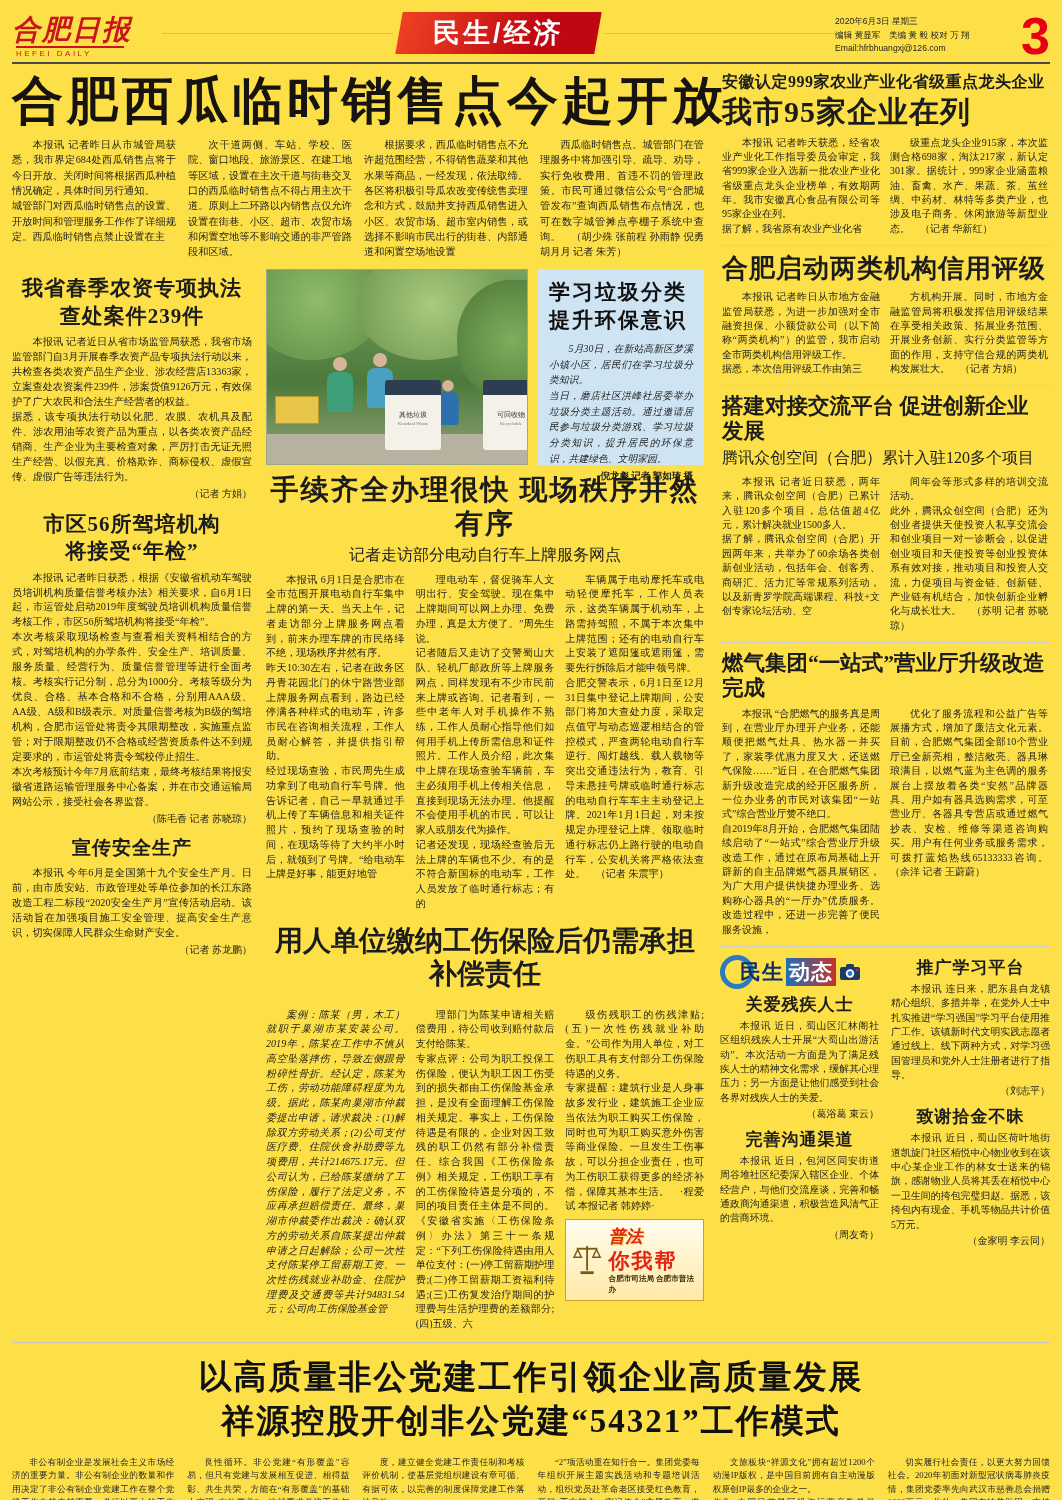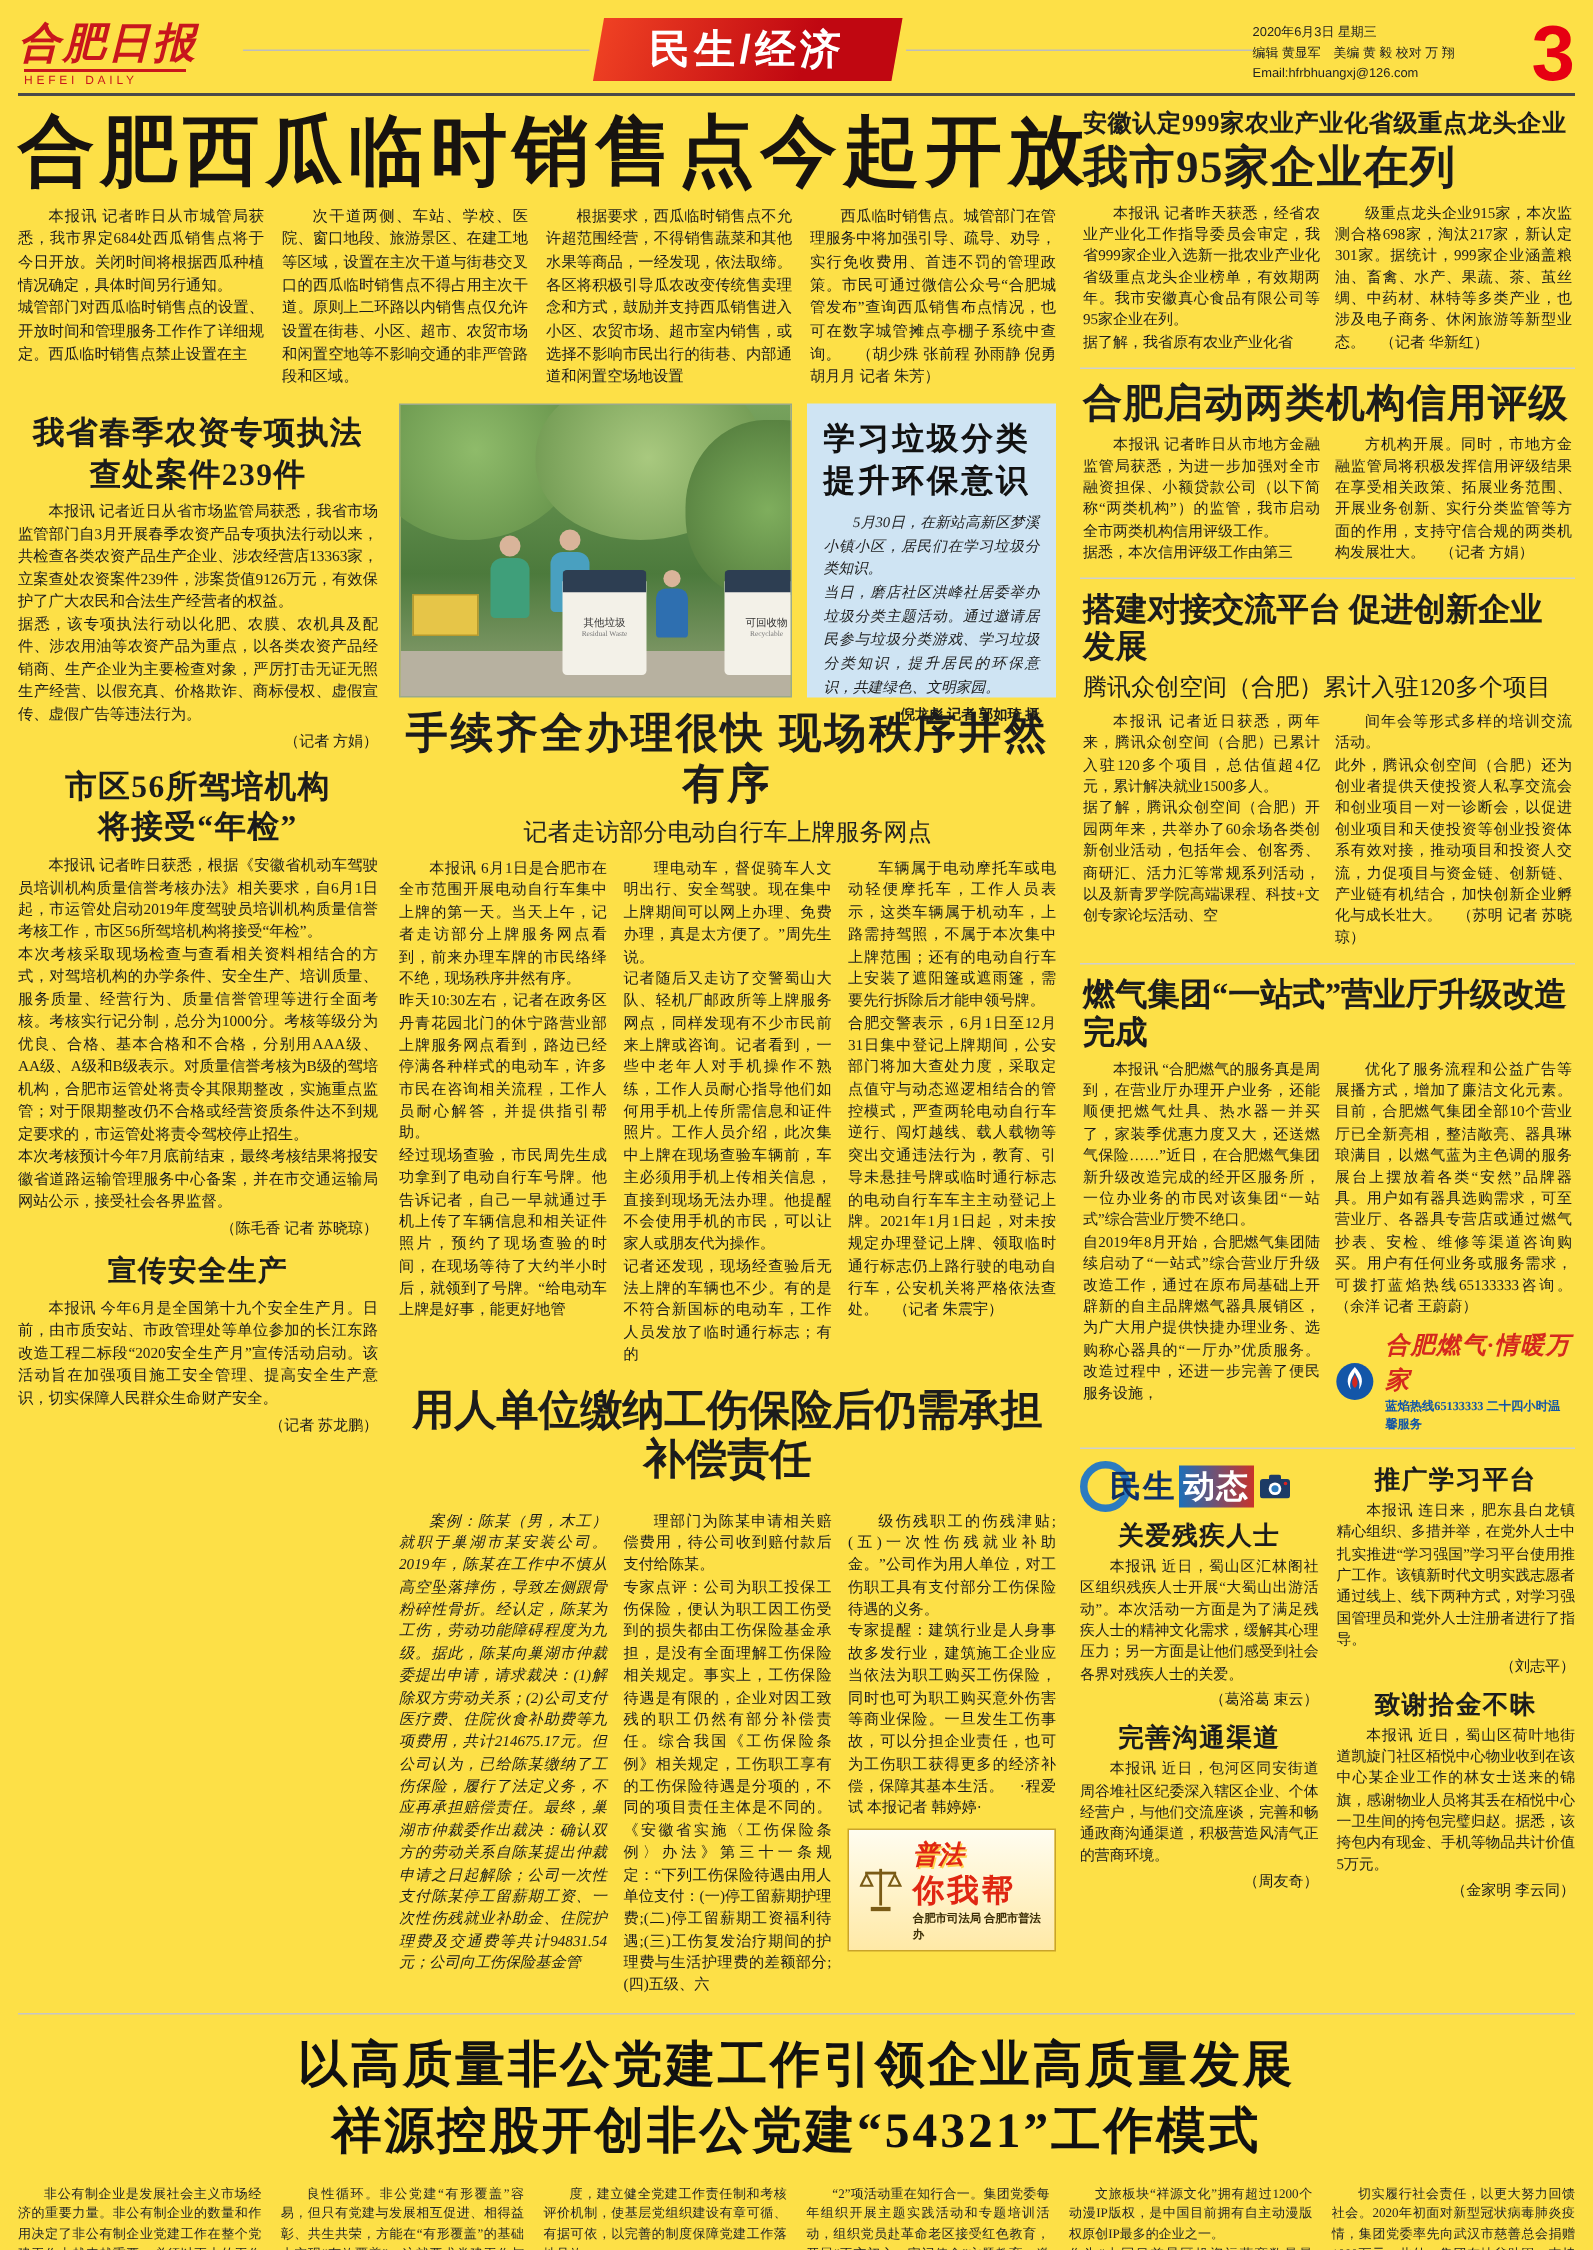--- a/index.html
+++ b/index.html
@@ -182,21 +182,21 @@
                 <div class="p-body" style="background:#3f9f7a;"></div>
               </div>
               <div class="person" style="left:100px;bottom:56px;">
                 <div class="p-head"></div>
                 <div class="p-body" style="background:#49a0c0;"></div>
               </div>
               <div class="person" style="left:168px;bottom:34px;transform:scale(.82);">
                 <div class="p-head"></div>
                 <div class="p-body" style="background:#2e6fb0;"></div>
               </div>
-              <div class="bin" style="left:108px;">
+              <div class="bin" style="left:118px;">
                 <span>其他垃圾</span>
                 <small>Residual Waste</small>
               </div>
               <div class="bin" style="left:172px;margin-left:44px;">
                 <span>可回收物</span>
                 <small>Recyclable</small>
               </div>
             </div>
 
             <div class="caption-box">
@@ -288,31 +288,20 @@
         </div>
       </div>
 
       <div class="sb-art">
         <div class="sb-title t3">燃气集团“一站式”营业厅升级改造完成</div>
         <div class="sb-cols">
           <div class="jbody">本报讯 “合肥燃气的服务真是周到，在营业厅办理开户业务，还能顺便把燃气灶具、热水器一并买了，家装季优惠力度又大，还送燃气保险……”近日，在合肥燃气集团新升级改造完成的经开区服务所，一位办业务的市民对该集团“一站式”综合营业厅赞不绝口。
 自2019年8月开始，合肥燃气集团陆续启动了“一站式”综合营业厅升级改造工作，通过在原布局基础上开辟新的自主品牌燃气器具展销区，为广大用户提供快捷办理业务、选购称心器具的“一厅办”优质服务。改造过程中，还进一步完善了便民服务设施，</div>
           <div>
             <div class="jbody">优化了服务流程和公益广告等展播方式，增加了廉洁文化元素。目前，合肥燃气集团全部10个营业厅已全新亮相，整洁敞亮、器具琳琅满目，以燃气蓝为主色调的服务展台上摆放着各类“安然”品牌器具。用户如有器具选购需求，可至营业厅、各器具专营店或通过燃气抄表、安检、维修等渠道咨询购买。用户有任何业务或服务需求，可拨打蓝焰热线65133333咨询。　（余洋 记者 王蔚蔚）</div>
-            <div class="gas-logo">
-              <svg width="30" height="30" viewBox="0 0 30 30">
-                <circle cx="15" cy="15" r="14" fill="#1356a8"></circle>
-                <path d="M15 4 C9 10 8 16 12 21 C10 15 14 11 15 8 C16 11 20 15 18 21 C22 16 21 10 15 4 Z" fill="#fff"></path>
-                <path d="M15 10 C12.5 14 12 17 15 20 C18 17 17.5 14 15 10 Z" fill="#d4281e"></path>
-              </svg>
-              <div>
-                <div class="gas-text1">合肥燃气·情暖万家</div>
-                <div class="gas-text2">蓝焰热线65133333 二十四小时温馨服务</div>
-              </div>
-            </div>
           </div>
         </div>
       </div>
 
       <div class="briefs">
         <div class="briefs-cols">
           <div>
             <div class="badge-row">
               <div class="badge-ring"></div>
               <span class="badge-t1">民生</span>

